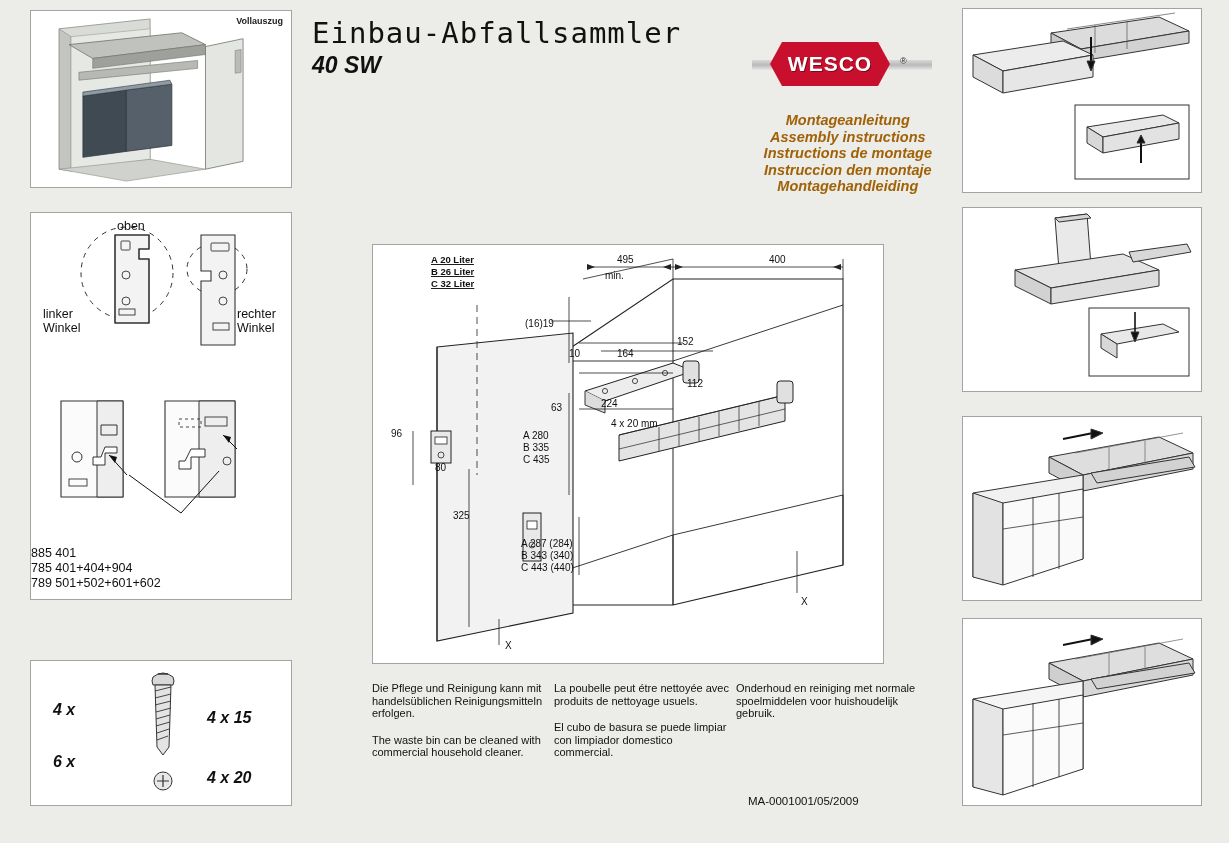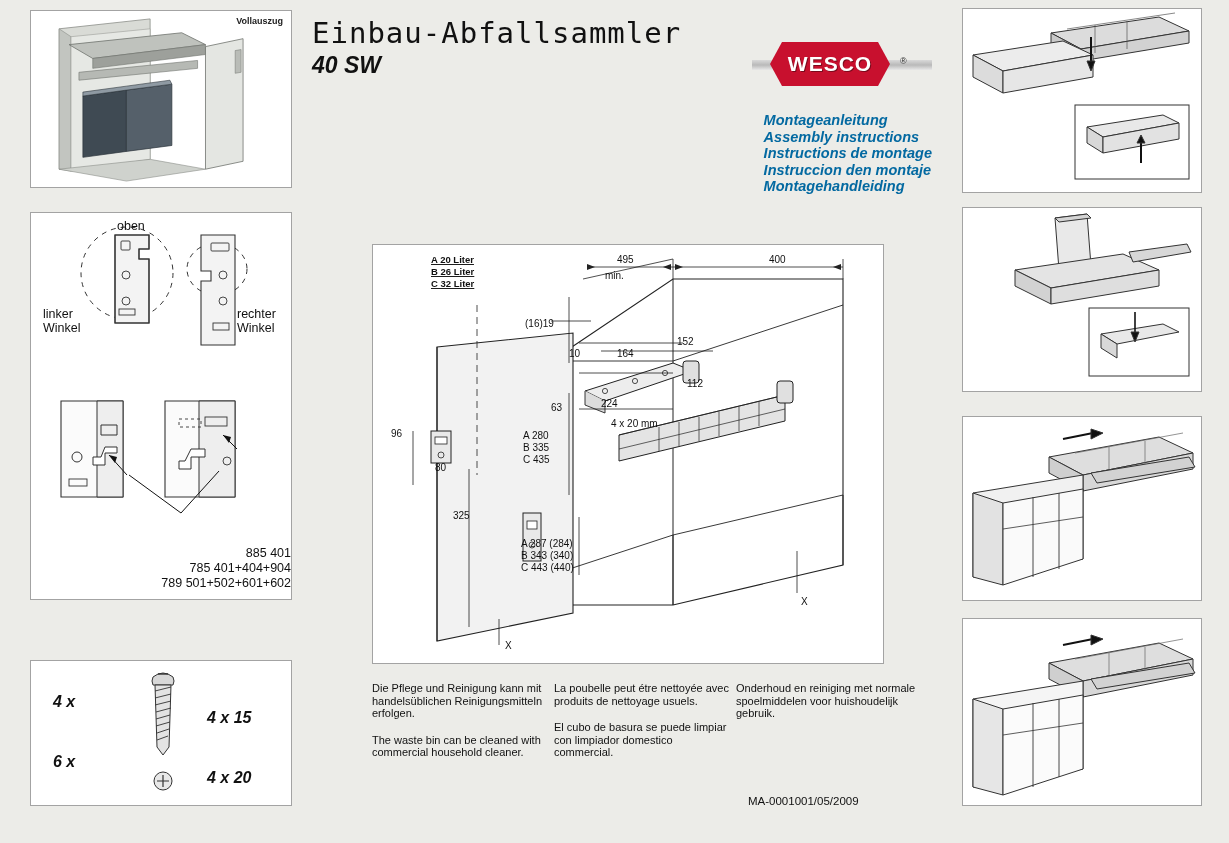--- a/index.html
+++ b/index.html
@@ -35,22 +35,22 @@
     font-family:"DejaVu Sans Mono", monospace;
     font-size:29px;letter-spacing:1px;color:#111;
     white-space:nowrap;
   }
   #subtitle{
     font-family:"Liberation Sans", sans-serif;
     font-weight:bold;font-style:italic;font-size:23px;margin-top:2px;
   }
   #langlist{
     position:absolute;right:20px;top:96px;
-    text-align:left;font-weight:bold;font-style:italic;font-size:14.5px;
-    line-height:16.5px;color:#0369a1;
+    text-align:center;font-weight:bold;font-style:italic;font-size:14.5px;
+    line-height:16.5px;color:#a16207;
   }
 
   
   #logo{position:absolute;left:440px;top:22px;width:180px;height:52px;}
   #logo .band{
     position:absolute;left:0;top:22px;width:180px;height:10px;
     background:linear-gradient(to bottom,#d9d9d9,#b9b9b9,#e8e8e8);
   }
   #logo .diamond{
     position:absolute;left:18px;top:4px;width:120px;height:44px;
@@ -61,22 +61,22 @@
   #logo .diamond span{
     color:#fff;font-weight:bold;font-size:21px;
     letter-spacing:1px;text-shadow:1px 1px 0 #7a0a1c;
   }
   #logo .reg{position:absolute;left:148px;top:18px;font-size:9px;color:#333;}
 
   
   #brackets{left:30px;top:212px;width:262px;height:388px;}
   #brackets .lbl{position:absolute;font-size:12.5px;color:#111;line-height:14px;}
   #brackets .codes{
-    position:absolute;left:0;right:0;bottom:8px;text-align:right;
-    font-size:12.5px;line-height:15px;padding-left:28px;
+    position:absolute;left:0;right:0;bottom:8px;text-align:left;
+    font-size:12.5px;line-height:15px;
   }
   #brackets .codes .big{font-weight:500;}
 
   
   #screws{left:30px;top:660px;width:262px;height:146px;}
   #screws .qty{position:absolute;font-weight:bold;font-style:italic;font-size:16px;}
   #screws .size{position:absolute;font-weight:bold;font-style:italic;font-size:16px;}
 
   
   #drawing{left:372px;top:244px;width:512px;height:420px;}
@@ -222,21 +222,21 @@
         <path d="M125 51 l15 -4"></path>
           <path d="M125 58 l14 -4"></path>
           <path d="M125 65 l14 -4"></path>
         <path d="M126 72 l12 -4"></path>
           <path d="M126 79 l11 -4"></path>
       </g>
 
       <circle cx="132" cy="120" r="9" fill="#e8e8e8" stroke="#333" stroke-width="1"></circle>
       <path d="M132 114 v12 M126 120 h12" stroke="#333" stroke-width="1.2"></path>
     </svg>
-    <div class="qty" style="left:22px;top:32px;">4 x</div>
+    <div class="qty" style="left:22px;top:40px;">4 x</div>
     <div class="size" style="left:176px;top:48px;">4 x 15</div>
     <div class="qty" style="left:22px;top:92px;">6 x</div>
     <div class="size" style="left:176px;top:108px;">4 x 20</div>
   </div>
 
   <div class="panel" id="drawing">
     <svg width="510" height="418" viewBox="0 0 510 418">
       <g stroke="#222" fill="none" stroke-width="1">
 
         <path d="M178 116 L300 34 L470 34 L470 320 L300 360 L178 360 Z" fill="#ffffff" stroke="#222" stroke-width="1.1"></path>

